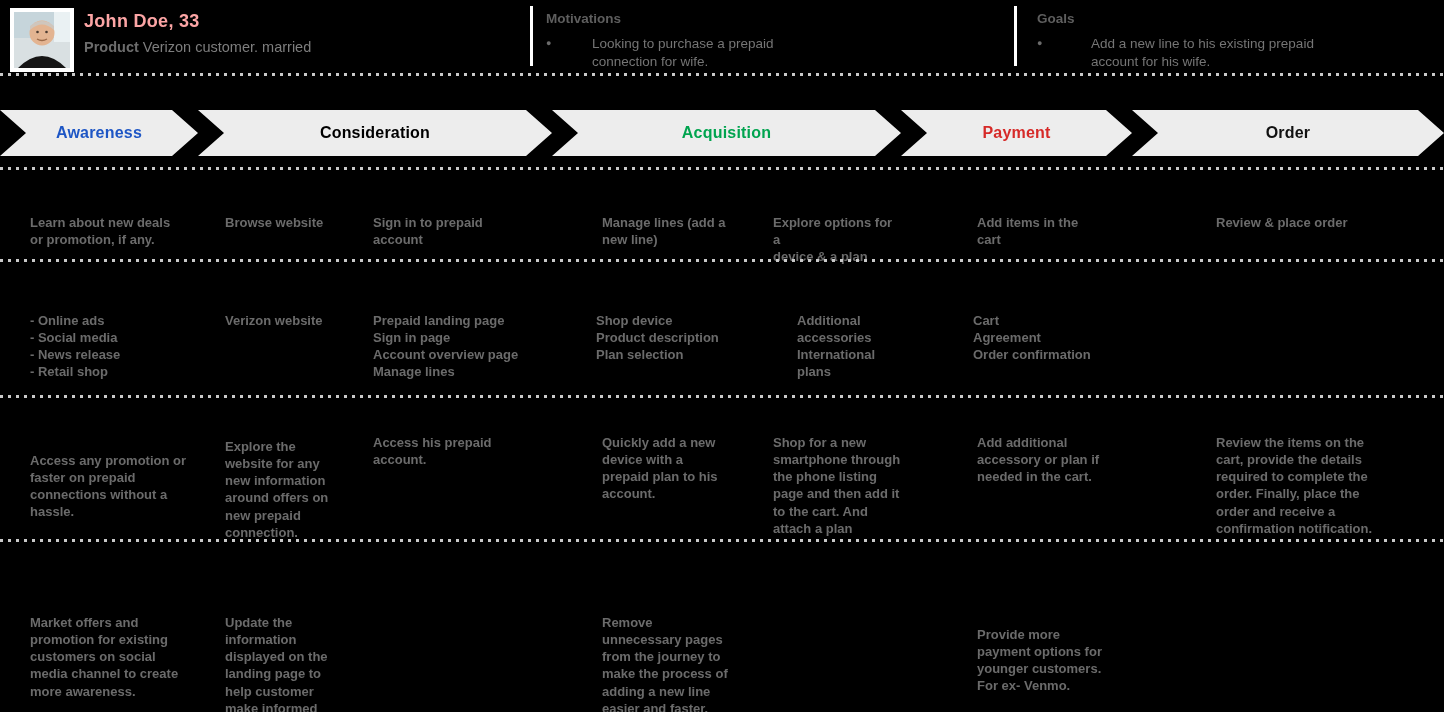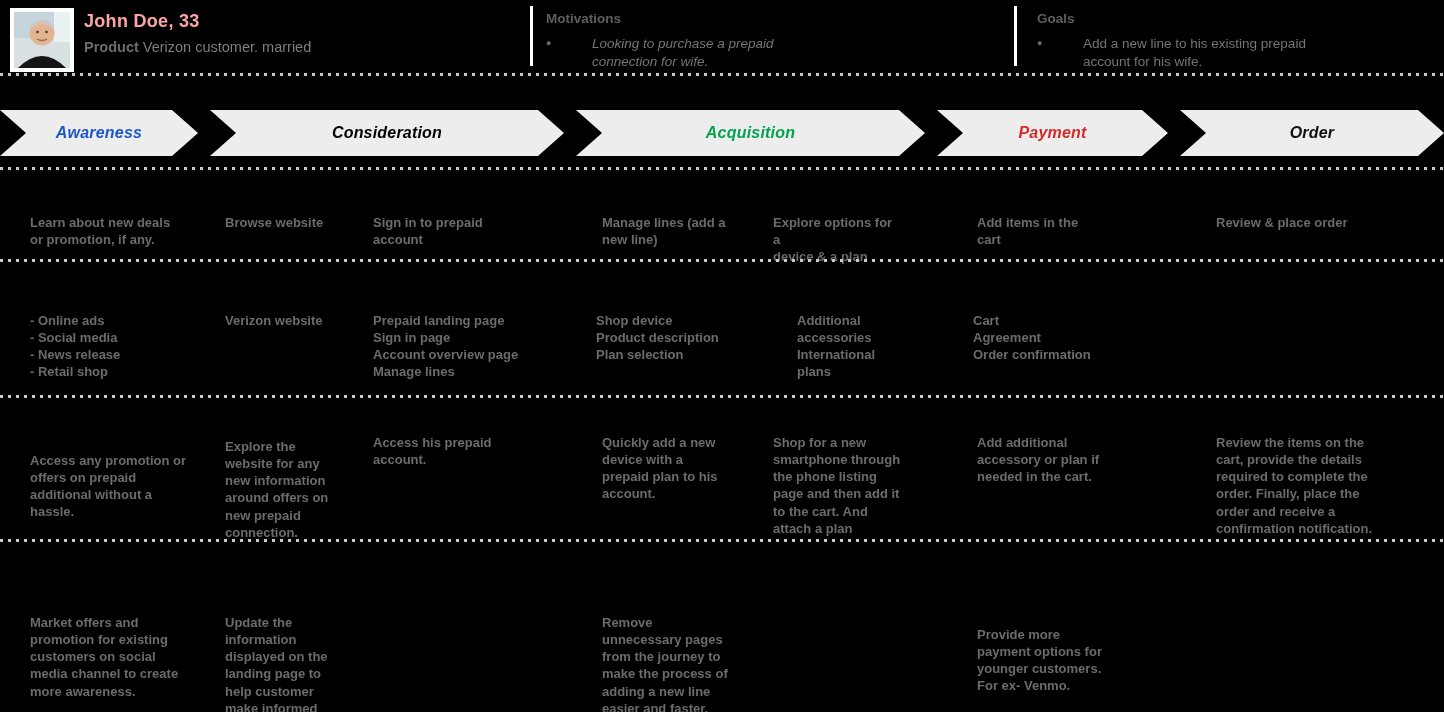--- a/index.html
+++ b/index.html
@@ -31,25 +31,25 @@
   }
   .persona-desc .b{font-weight:bold;color:#6c6c6c;}
   .vdiv{position:absolute;top:6px;width:3px;height:60px;background:#fff;}
   .vdiv-1{left:530px}.vdiv-2{left:1014px}
   .hblock{position:absolute;top:11px;}
   .hb-motivations{left:546px;}
   .hb-goals{left:1037px;}
   .hblock .htitle{font-size:13.5px;font-weight:bold;color:#5e5e5e;}
   .hitem{display:flex;margin-top:9px;color:#757575;font-size:13.5px;line-height:1.3;}
   .hitem .bullet{flex:0 0 46px;font-size:9px;padding-top:3px;color:#6b6b6b;}
-  .hb-motivations .hitem-text{width:210px;font-style:italic;}
-  .hb-goals .hitem-text{width:250px;}
-
-  
-  .stages{position:absolute;top:110px;left:0;right:0;height:46px;display:flex;gap:12px;font-style:italic;}
+  .hb-motivations .hitem-text{width:210px;}
+  .hb-goals .hitem-text{width:250px;margin-left:8px;}
+
+  
+  .stages{position:absolute;top:110px;left:0;right:0;height:46px;display:flex;}
   .stage{
     background:#ededed;
     clip-path:polygon(0 0, calc(100% - 26px) 0, 100% 50%, calc(100% - 26px) 100%, 0 100%, 26px 50%);
     display:flex;align-items:center;justify-content:center;
     font-weight:bold;font-size:16px;letter-spacing:.2px;
   }
   .s1{width:198px}.s2{width:354px}.s3{width:349px}.s4{width:231px}.s5{flex:1}
 
   
   .row{
@@ -172,21 +172,21 @@
   <div class="cell c6">Additional accessories
 International plans</div>
   <div class="cell c7">Cart
 Agreement
 Order confirmation</div>
 </div>
 
 <div class="dotline dl-4"></div>
 
 <div class="row row-thoughts">
-  <div class="cell c1">Access any promotion or offers on prepaid additional without a hassle.</div>
+  <div class="cell c1">Access any promotion or faster on prepaid connections without a hassle.</div>
   <div class="cell c2">Explore the website for any new information around offers on new prepaid connection.</div>
   <div class="cell c3">Access his prepaid account.</div>
   <div class="cell c4">Quickly add a new device with a prepaid plan to his account.</div>
   <div class="cell c5">Shop for a new smartphone through the phone listing page and then add it to the cart. And attach a plan</div>
   <div class="cell c6">Add additional accessory or plan if needed in the cart.</div>
   <div class="cell c7">Review the items on the cart, provide the details required to complete the order. Finally, place the order and receive a confirmation notification.</div>
 </div>
 
 <div class="dotline dl-5"></div>
 

